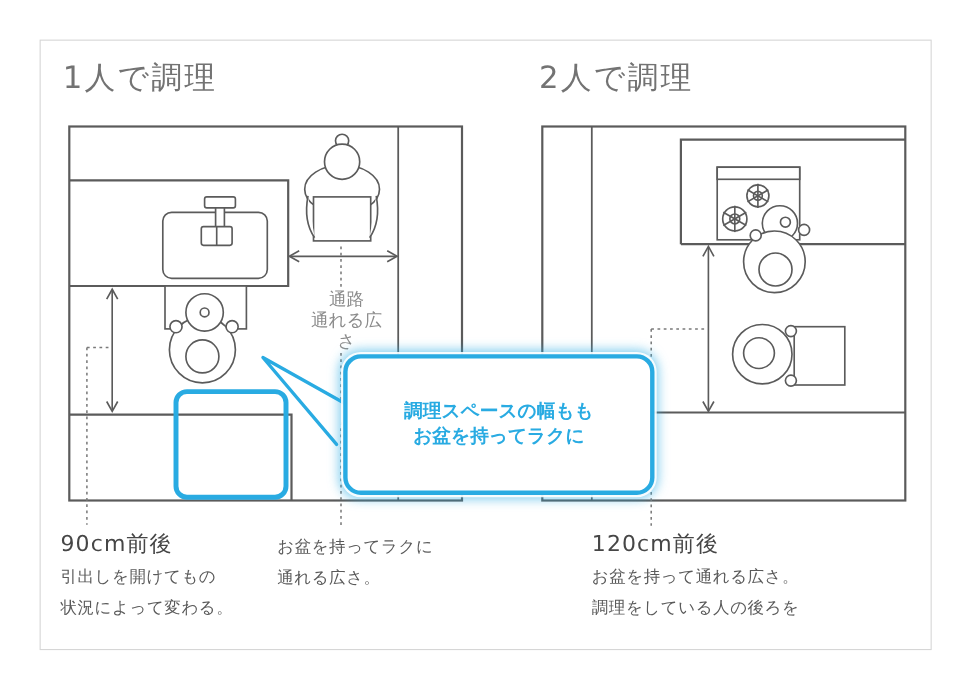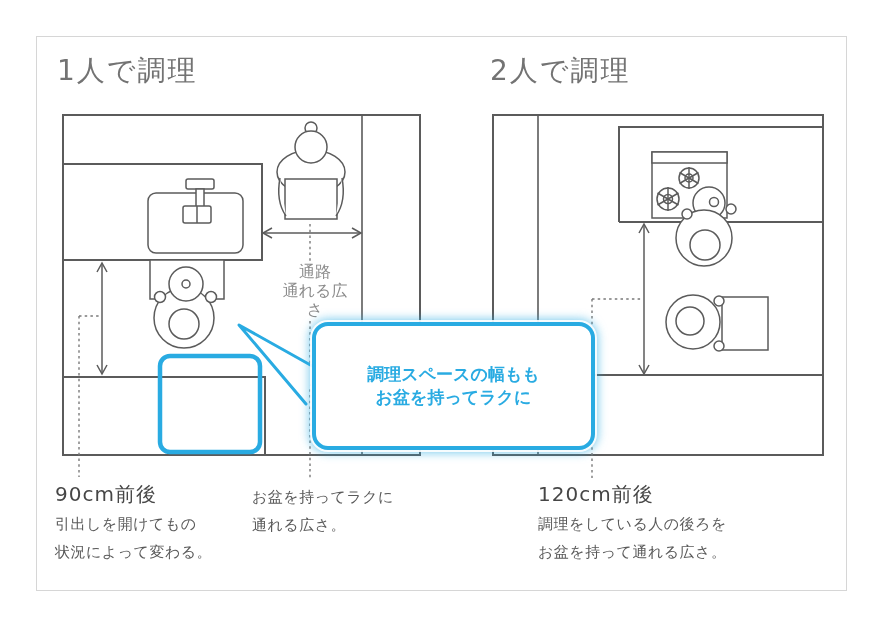--- a/index.html
+++ b/index.html
@@ -167,22 +167,22 @@
   <div class="txt" style="left:252px;top:481px;">
     <div class="meas-desc">
       <div>お盆を持ってラクに</div>
       <div>通れる広さ。</div>
     </div>
   </div>
 
   <div class="txt" style="left:538px;top:481px;">
     <div class="meas-value">120cm前後</div>
     <div class="meas-desc">
+      <div>お盆を持って通れる広さ。</div>
       <div>調理をしている人の後ろを</div>
-      <div>お盆を持って通れる広さ。</div>
     </div>
   </div>
 
   <div class="callout">
     <div class="callout-text">
       <div>調理スペースの幅もも</div>
       <div>お盆を持ってラクに</div>
     </div>
   </div>
 </div>

